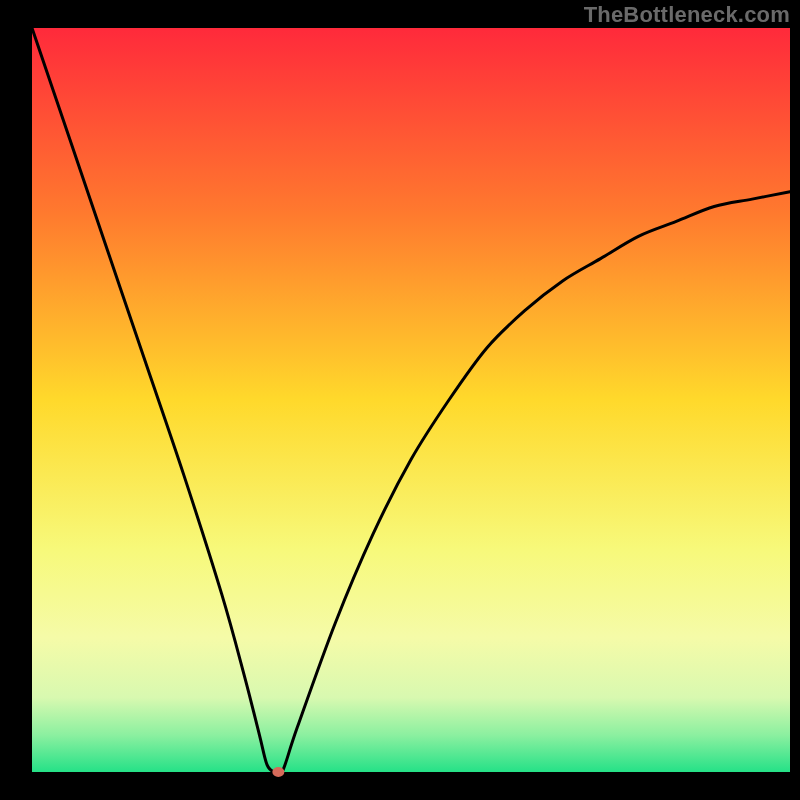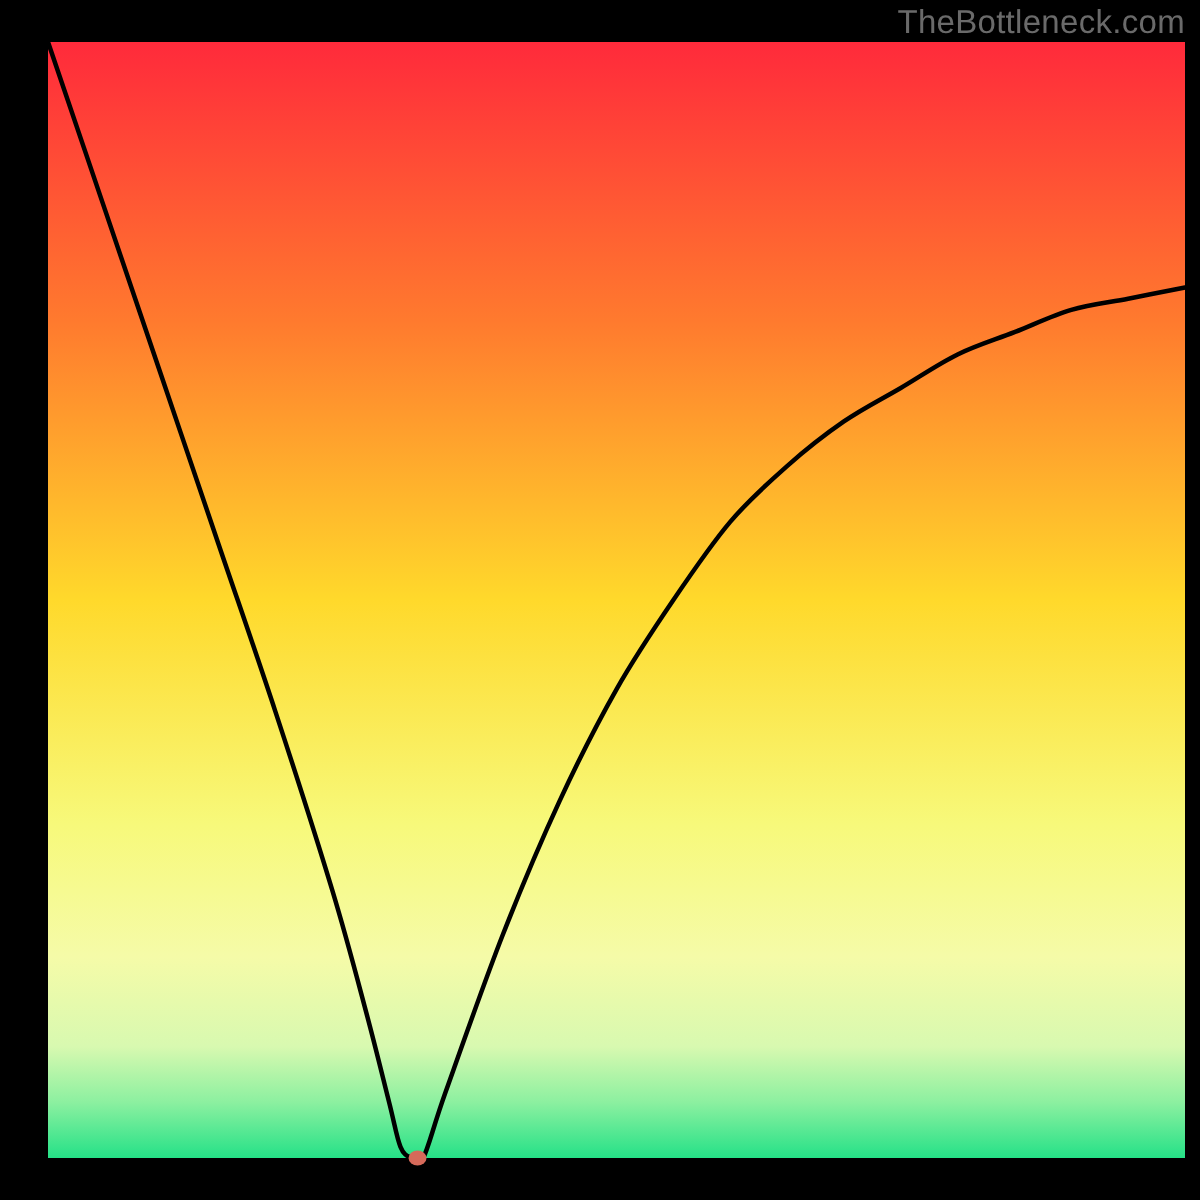--- a/index.html
+++ b/index.html
@@ -16,21 +16,21 @@
     width: 800px;
     height: 800px;
     background: #000;
   }
   .watermark {
     position: absolute;
     top: 2px;
     right: 10px;
     color: #6a6a6a;
     font-size: 22px;
-    font-weight: 400;
+    font-weight: 700;
     letter-spacing: 0.2px;
     user-select: none;
   }
   svg {
     display: block;
   }
 </style>
 </head>
 <body>
 

